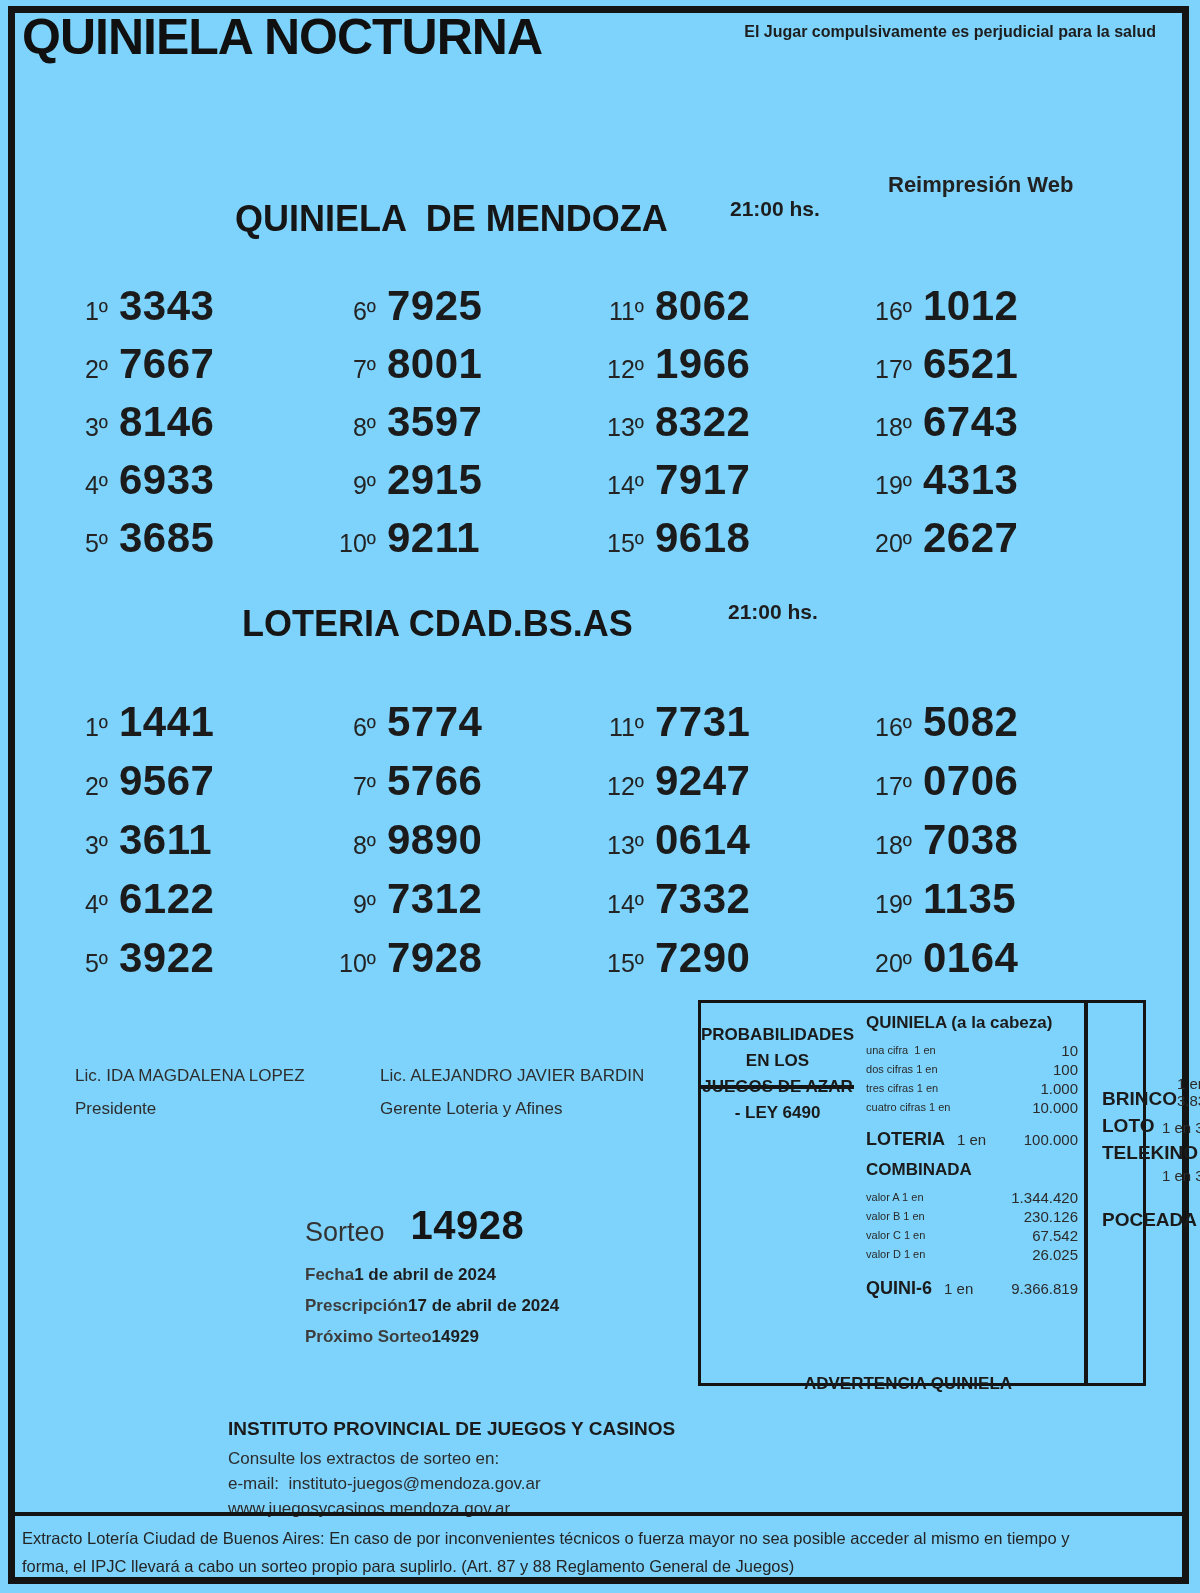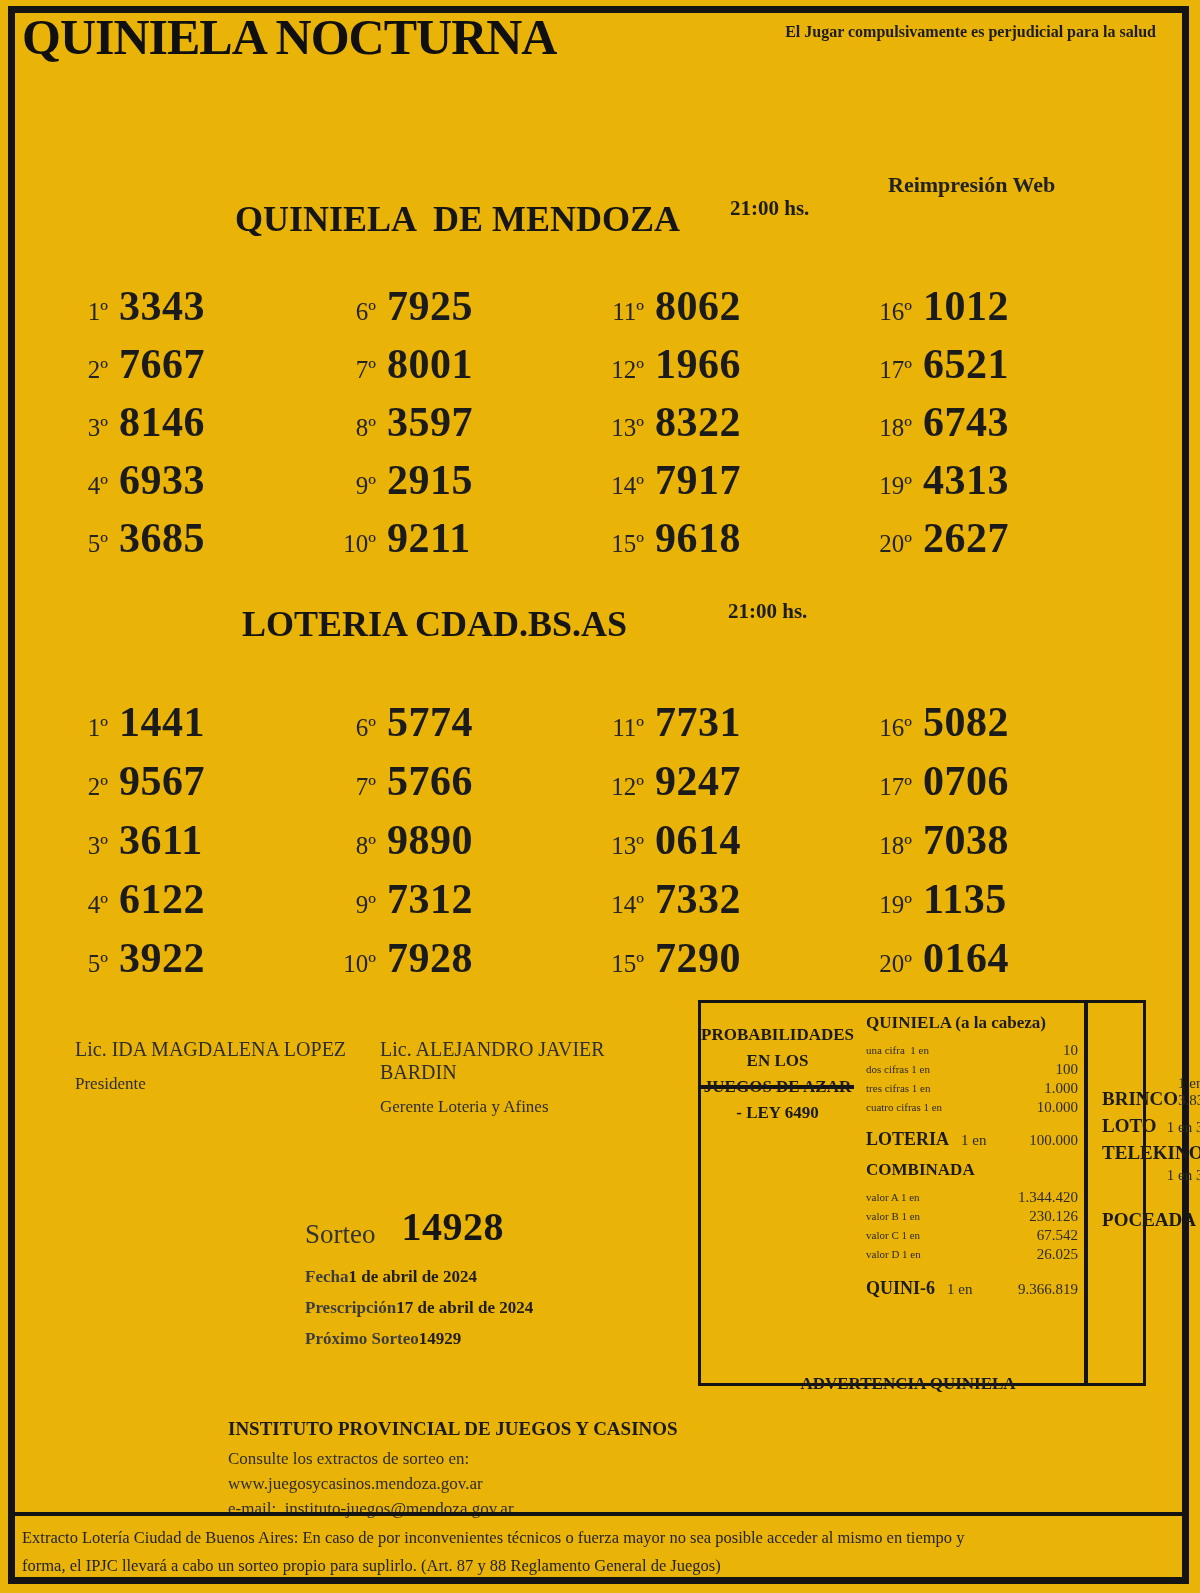--- a/index.html
+++ b/index.html
@@ -1,18 +1,18 @@
 <!DOCTYPE html>
 <html><head>
 <meta charset="utf-8">
 <style>
   html,body{margin:0;padding:0;background:#e8e8e8;}
   .page{
-    position:relative;width:1200px;height:1593px;background:#eab308;
-    font-family:Liberation Serif, serif;color:#1c1c1c;overflow:hidden;
+    position:relative;width:1200px;height:1593px;background:#7dd3fc;
+    font-family:Liberation Sans, sans-serif;color:#1c1c1c;overflow:hidden;
     margin:0 auto;
   }
   .frame{position:absolute;top:6px;left:8px;right:11px;bottom:9px;border:7px solid #141414;pointer-events:none;}
   .abs{position:absolute;}
 
   .doc-title{top:12px;left:22px;font-size:50px;font-weight:700;letter-spacing:-1px;color:#101010;line-height:1;}
   .health-warning{top:23px;right:44px;font-size:16px;font-weight:700;color:#1d1d1d;}
   .reprint{top:172px;left:888px;font-size:22px;font-weight:700;color:#222;}
 
   .section-title{font-size:36px;font-weight:700;color:#161616;white-space:pre;line-height:1;}
@@ -25,21 +25,21 @@
   .draw-grid{position:absolute;left:50px;display:grid;grid-template-columns:268px 268px 268px 268px;}
   .grid-mendoza{top:282px;grid-auto-rows:58px;}
   .grid-bsas{top:698px;grid-auto-rows:59px;}
   .draw-cell{display:flex;align-items:baseline;}
   .draw-pos{display:inline-block;width:58px;text-align:right;font-size:25px;color:#242424;}
   .draw-num{margin-left:11px;font-size:42px;font-weight:700;letter-spacing:.5px;color:#1b1b1b;}
 
   .signature{top:1038px;width:300px;}
   .sig-1{left:75px;}
   .sig-2{left:380px;}
-  .sig-name{font-size:20px;color:#2e2e2e;}
+  .sig-name{font-size:17px;color:#2e2e2e;margin-top:28px;}
   .sig-role{font-size:17px;color:#2e2e2e;margin-top:13px;}
 
   .sorteo{top:1203px;left:305px;}
   .sorteo-head{display:flex;align-items:flex-end;gap:26px;}
   .sorteo-label{font-size:27px;color:#333;}
   .sorteo-number{font-size:40px;font-weight:700;color:#161616;letter-spacing:.5px;}
   .sorteo-row{display:flex;align-items:baseline;}
   .row-fecha{margin-top:17px;}
   .row-presc{margin-top:11px;}
   .row-prox{margin-top:11px;}
@@ -371,22 +371,22 @@
   </div>
 
   <div class="abs advertencia">
     <div class="adv-title">ADVERTENCIA QUINIELA</div>
   </div>
 
   <div class="abs instituto">
     <div class="inst-name">INSTITUTO PROVINCIAL DE JUEGOS Y CASINOS</div>
     <div class="inst-lines">
         <div class="inst-line">Consulte los extractos de sorteo en:</div>
+        <div class="inst-line">e-mail:  instituto-juegos@mendoza.gov.ar</div>
         <div class="inst-line">www.juegosycasinos.mendoza.gov.ar</div>
-        <div class="inst-line">e-mail:  instituto-juegos@mendoza.gov.ar</div>
       </div>
   </div>
 
   <div class="footer-sep"></div>
   <div class="abs footer">
       <div class="footer-line">Extracto Lotería Ciudad de Buenos Aires: En caso de por inconvenientes técnicos o fuerza mayor no sea posible acceder al mismo en tiempo y</div>
       <div class="footer-line">forma, el IPJC llevará a cabo un sorteo propio para suplirlo. (Art. 87 y 88 Reglamento General de Juegos)</div>
     </div>
 
 </div>

